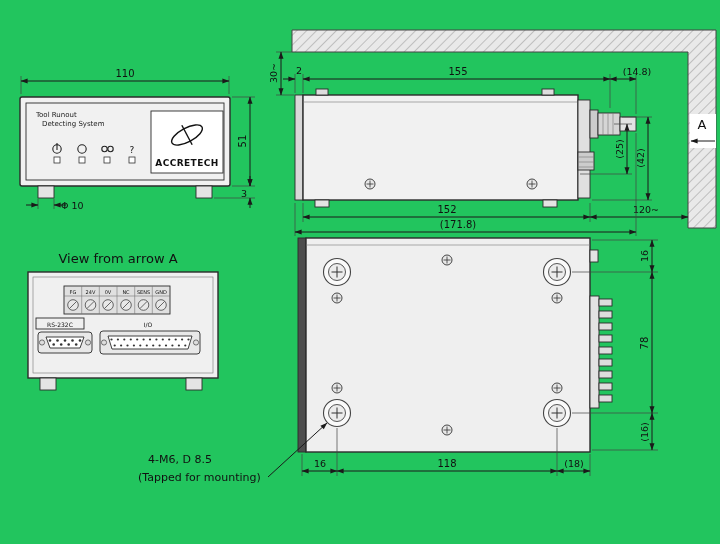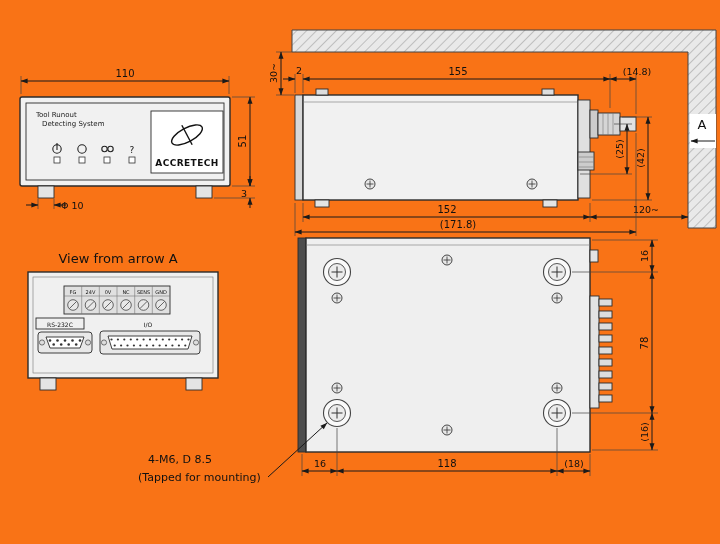--- a/index.html
+++ b/index.html
@@ -1,16 +1,16 @@
 <!DOCTYPE html>
 <html><head>
 <meta charset="utf-8">
 <style>
   html,body{margin:0;padding:0;background:#fff;}
-  #stage{position:relative;width:720px;height:544px;background:#f97316;overflow:hidden;}
+  #stage{position:relative;width:720px;height:544px;background:#22c55e;overflow:hidden;}
   svg{font-family:"DejaVu Sans", sans-serif;}
   text{fill:#111;}
   .d10{font-size:10px;text-anchor:middle;}
   .d9{font-size:9.5px;text-anchor:middle;}
   .d9s{font-size:9.5px;}
   .lbl7{font-size:7px;fill:#222;}
   .lbl5{font-size:5px;text-anchor:middle;fill:#111;}
   .brand{font-size:9px;font-weight:bold;text-anchor:middle;letter-spacing:.4px;}
   .vtitle{font-size:13px;text-anchor:middle;}
   .note{font-size:11px;}

